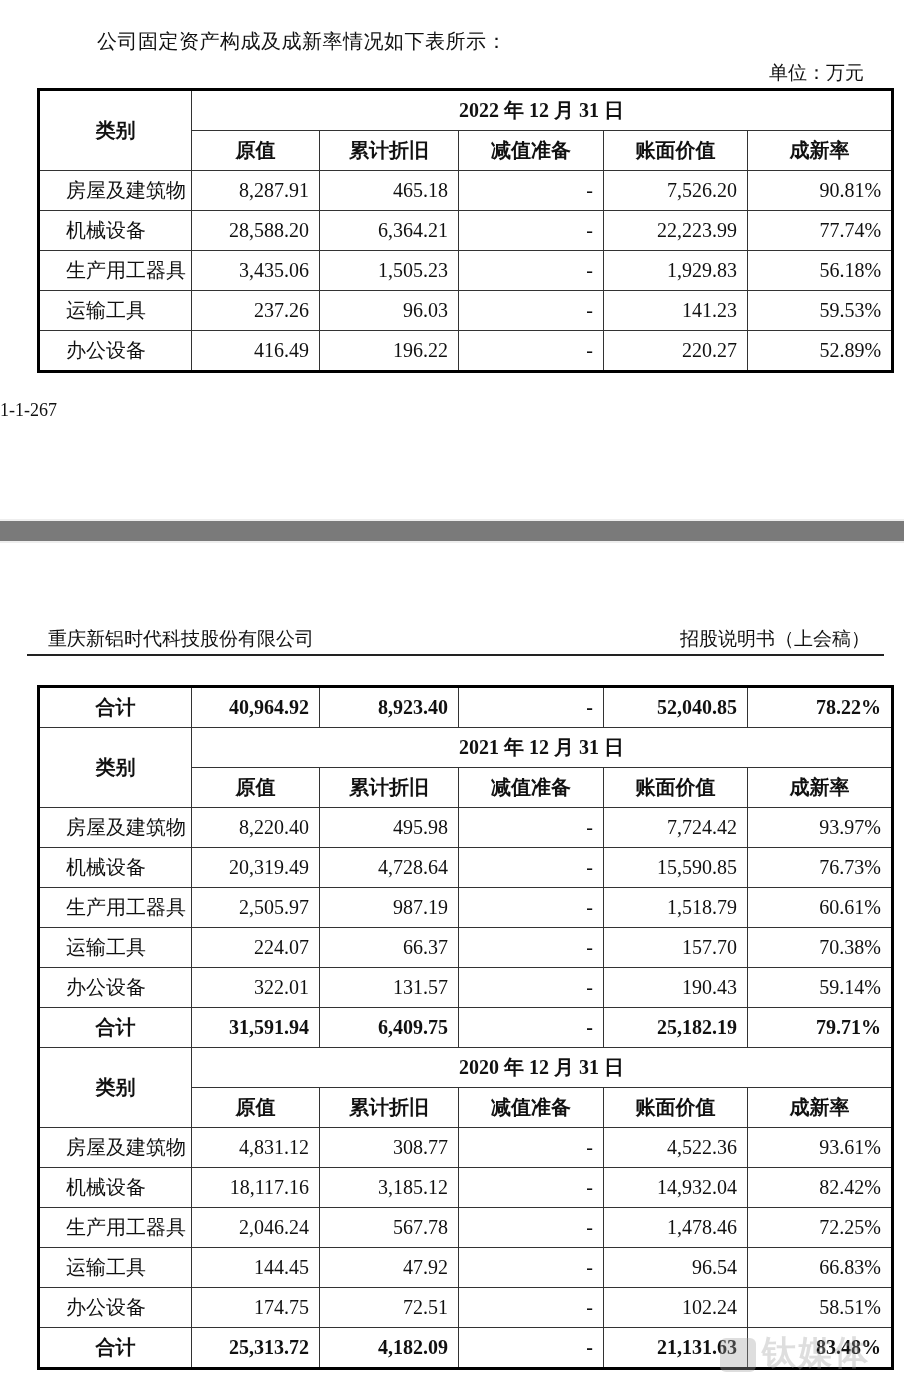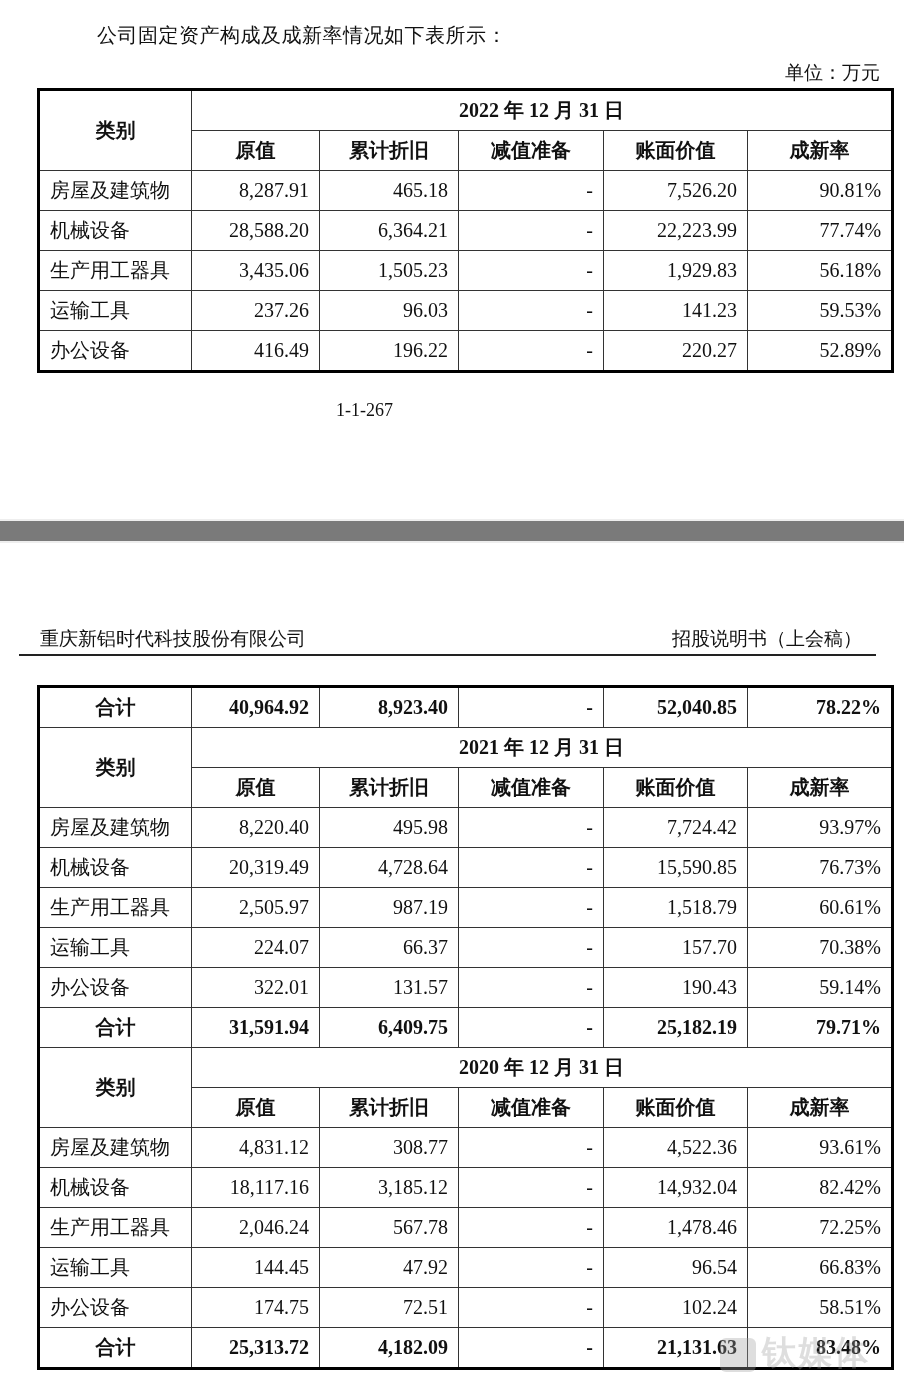--- a/index.html
+++ b/index.html
@@ -1,36 +1,36 @@
 <!DOCTYPE html>
 <html><head>
 <meta charset="utf-8">
 <style>
   html, body { margin: 0; padding: 0; }
   body {
     width: 904px; height: 1390px; background: #ffffff; position: relative; overflow: hidden;
     font-family: "Liberation Serif", "DejaVu Serif", serif; color: #111;
   }
-  .intro { position: absolute; left: 97px; top: 22px; font-size: 20px; letter-spacing: 0.5px; }
-  .unit { position: absolute; right: 24px; top: 60px; font-size: 19px; }
+  .intro { position: absolute; left: 97px; top: 28px; font-size: 20px; letter-spacing: 0.5px; }
+  .unit { position: absolute; right: 40px; top: 60px; font-size: 19px; }
   table.ft {
     position: absolute; left: 37px; width: 854px; border-collapse: collapse; table-layout: fixed;
     border: 3px solid #000; font-size: 20px;
   }
   table.ft td { border: 1px solid #333; padding: 0 10px; height: 39px; white-space: nowrap; }
   table.ft td.num { text-align: right; }
   table.ft td.dash { text-align: right; padding-right: 10px; }
-  table.ft td.cat { text-align: left; padding-left: 10px; }
+  table.ft td.cat { text-align: left; padding-left: 26px; }
   table.ft td.hdr { text-align: center; font-weight: bold; }
   table.ft td.bold { font-weight: bold; }
   table.ft tr.total td.cat { text-align: center; padding-left: 10px; }
   .c0 { width: 153px; } .c1 { width: 128px; } .c2 { width: 139px; } .c3 { width: 145px; } .c4 { width: 144px; } .c5 { width: 145px; }
-  .pageno { position: absolute; left: 0; width: 729px; top: 400px; text-align: center; font-size: 18px; }
+  .pageno { position: absolute; left: 0; width: 729px; top: 400px; text-align: left; font-size: 18px; }
   .sepband { position: absolute; left: 0; width: 904px; top: 519px; height: 20px; background: #7a7a7a; border-top: 2px solid #eeeeee; border-bottom: 2px solid #eeeeee; }
-  .runhead { position: absolute; left: 19px; width: 857px; top: 624px; height: 30px; border-bottom: 2px solid #222; font-size: 19px; }
+  .runhead { position: absolute; left: 27px; width: 857px; top: 624px; height: 30px; border-bottom: 2px solid #222; font-size: 19px; }
   .runhead .left { position: absolute; left: 21px; top: 2px; }
   .runhead .right { position: absolute; right: 14px; top: 2px; margin-left: 32px; }
   .watermark {
     position: absolute; left: 720px; top: 1330px; font-family: "DejaVu Sans", sans-serif; font-size: 34px; font-weight: bold;
     color: rgba(160,160,160,0.35); letter-spacing: 2px; pointer-events: none;
   }
   .watermark .logo { display: inline-block; width: 36px; height: 34px; background: rgba(160,160,160,0.35); border-radius: 6px; vertical-align: middle; margin-right: 6px; }
 </style>
 </head>
 <body>

